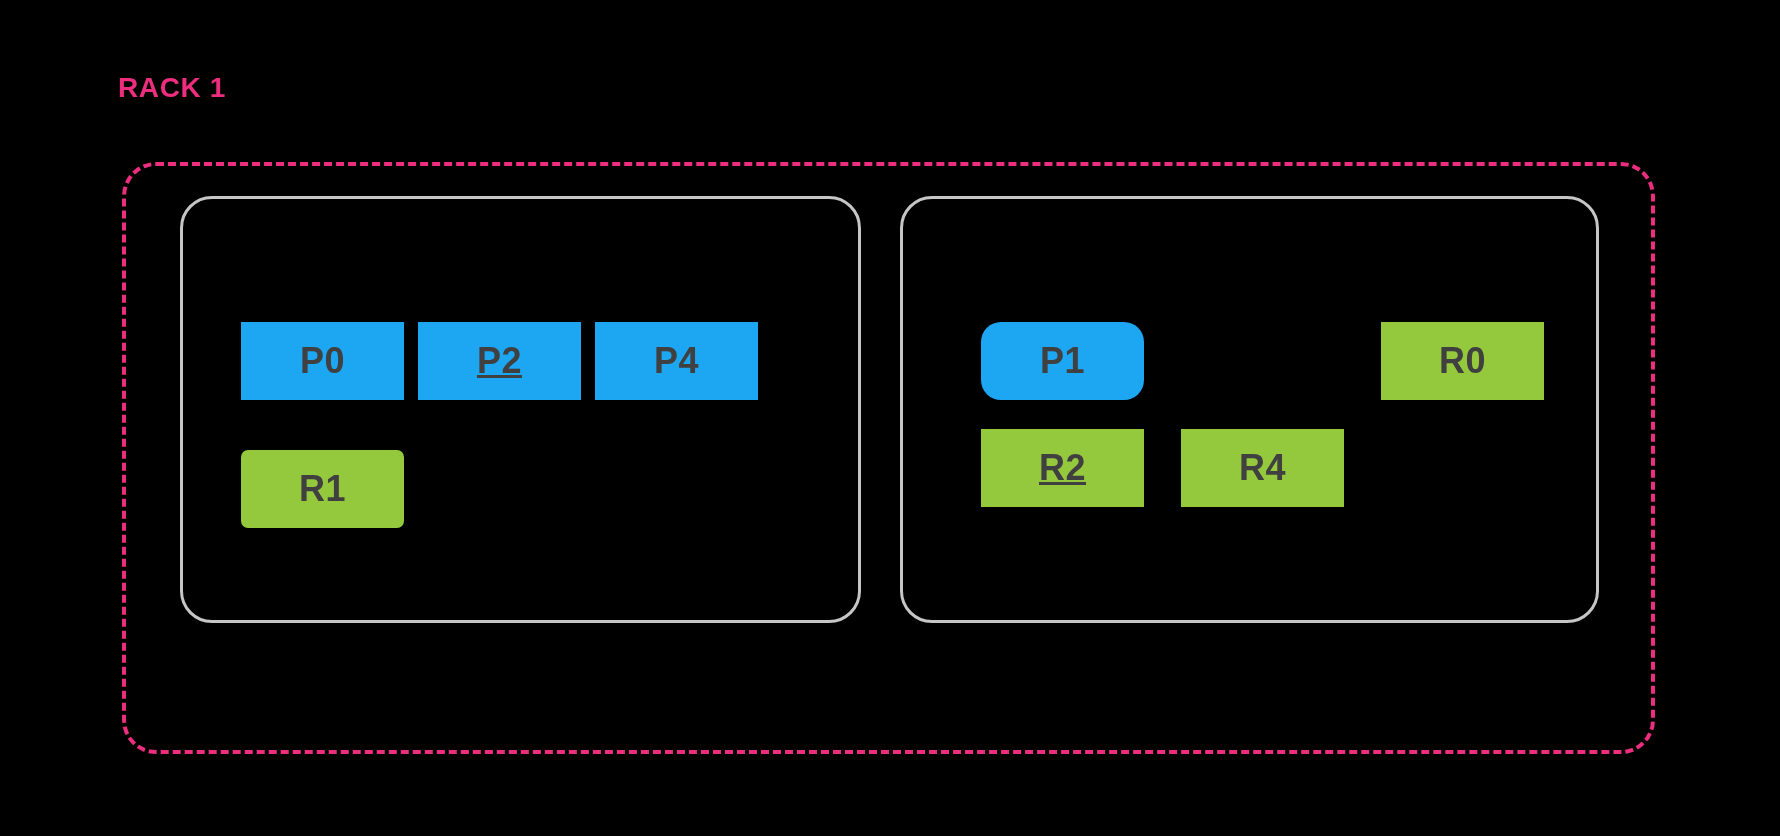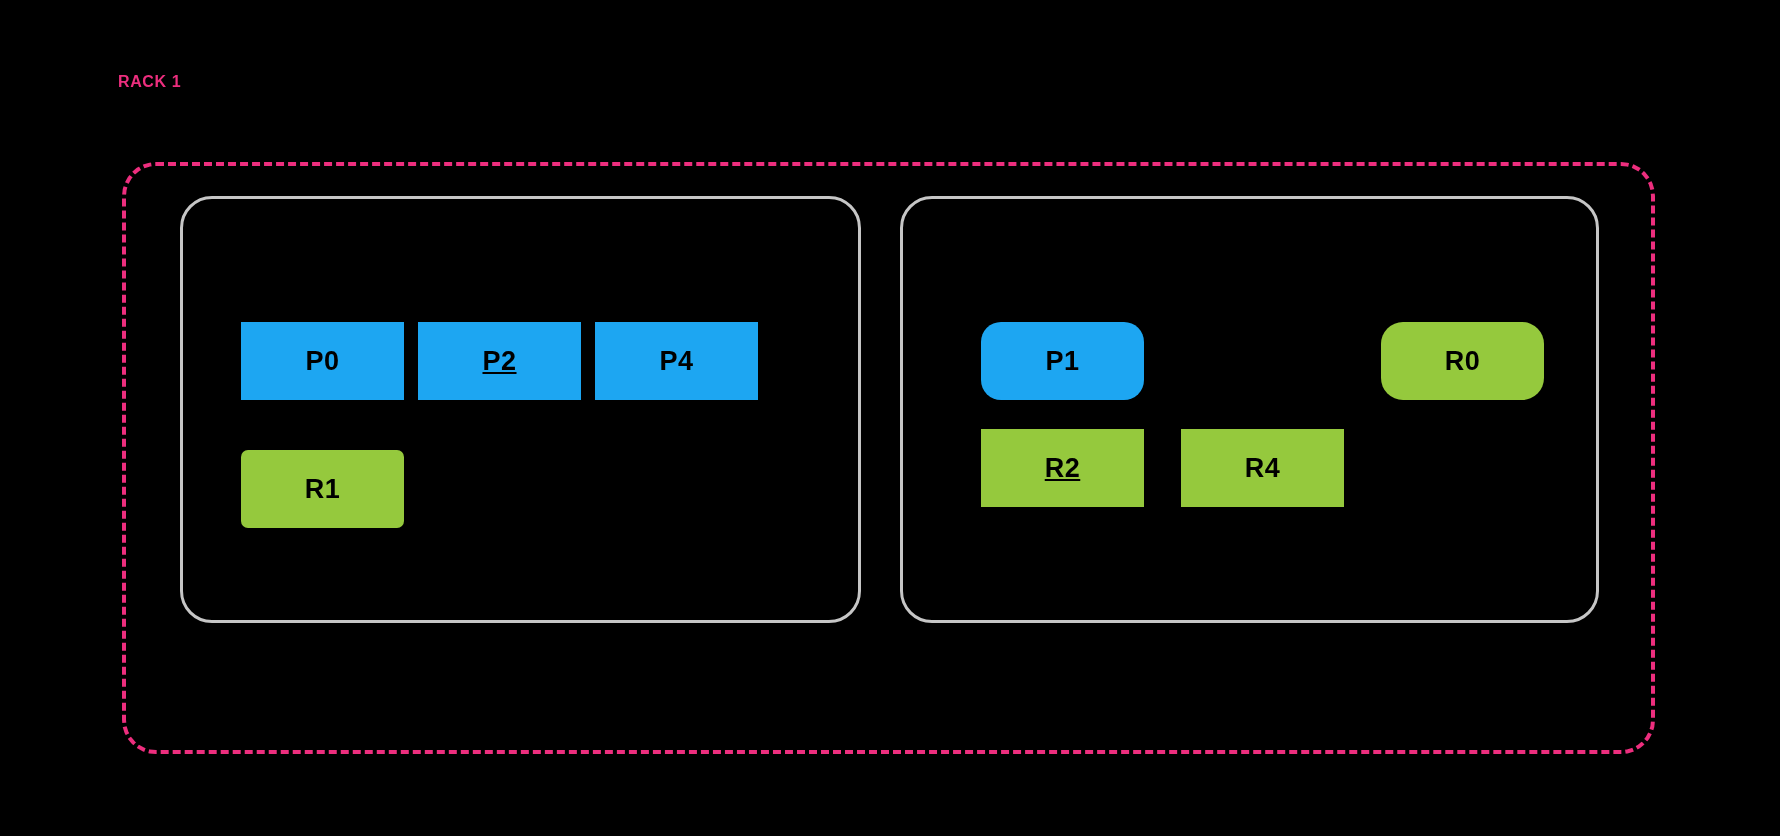--- a/index.html
+++ b/index.html
@@ -18,21 +18,21 @@
     height: 836px;
     background: #000000;
     overflow: hidden;
   }
 
   
   .rack-label {
     position: absolute;
     left: 118px;
     top: 74px;
-    font-size: 16px;
+    font-size: 28px;
     font-weight: bold;
     letter-spacing: 0.6px;
     color: #ED2E7E;
     white-space: nowrap;
     line-height: 1;
   }
 
   
   .rack-box {
     position: absolute;
@@ -67,23 +67,23 @@
   }
 
   
   .chip {
     position: absolute;
     height: 78px;
     width: 163px;
     display: flex;
     align-items: center;
     justify-content: center;
-    font-size: 27px;
+    font-size: 36px;
     font-weight: bold;
-    color: #000000;
+    color: #404040;
     letter-spacing: 0.5px;
     box-sizing: border-box;
   }
   .chip.primary { background: #1DA6F2; }
   .chip.replica { background: #95C93D; }
 </style>
 </head>
 <body>
 
 <div id="canvas">
@@ -96,18 +96,18 @@
 
   <div class="chip primary" style="left:241px; top:322px;">P0</div>
   <div class="chip primary" style="left:418px; top:322px;text-decoration:underline;">P2</div>
   <div class="chip primary" style="left:595px; top:322px;">P4</div>
 
   <div class="chip replica" style="left:241px; top:450px;border-radius:7px;">R1</div>
 
   <div class="node-box node-1"></div>
 
   <div class="chip primary" style="left:981px; top:322px;border-radius:20px;">P1</div>
-  <div class="chip replica" style="left:1381px; top:322px;border-radius:22px;">R0</div>
+  <div class="chip replica" style="left:1381px; top:322px;">R0</div>
 
   <div class="chip replica" style="left:981px; top:429px;text-decoration:underline;">R2</div>
   <div class="chip replica" style="left:1181px; top:429px;">R4</div>
 
 </div>
 
 </body></html>

